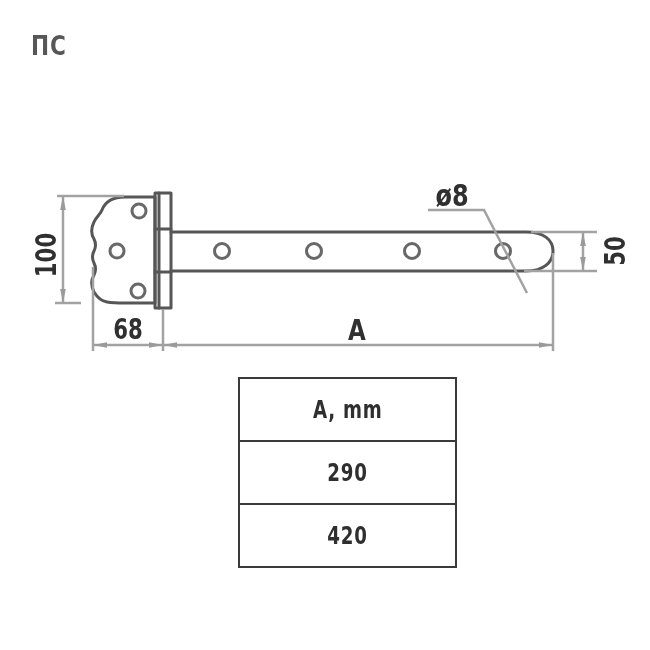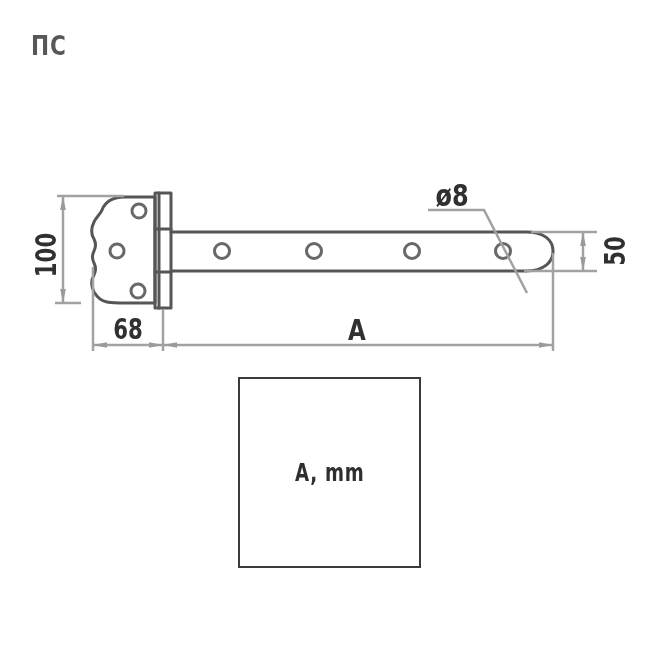--- a/index.html
+++ b/index.html
@@ -8,21 +8,21 @@
     background:#ffffff;overflow:hidden;
     font-family:"DejaVu Sans",sans-serif;
   }
   .canvas{position:absolute;left:0;top:0;width:650px;height:650px;}
   svg text{
     font-family:"DejaVu Sans",sans-serif;
     font-weight:700;
     fill:#303030;
   }
   .spec-table{
-    position:absolute;left:238px;top:377px;width:183px;height:191px;
+    position:absolute;left:238px;top:377px;width:219px;height:191px;
     border-collapse:collapse;table-layout:fixed;
   }
   .spec-table td{
     border:2px solid #3a3a3a;
     text-align:center;vertical-align:middle;
     font:700 24px "DejaVu Sans",sans-serif;
     color:#2f2f2f;padding:0;
   }
   .cond{display:inline-block;transform:scaleX(0.76);letter-spacing:1px;white-space:nowrap;}
   .pc-label{
@@ -110,14 +110,20 @@
   <text text-anchor="middle" transform="translate(357,340) scale(0.82,1)" font-size="28">A</text>
   <text text-anchor="middle" transform="translate(625,251) rotate(-90) scale(0.76,1)" font-size="28">50</text>
   <text text-anchor="middle" transform="translate(452,206) scale(0.8,1)" font-size="30">ø8</text>
 </svg>
 
 <table class="spec-table">
   <tbody>
     <tr>
       <td><span class="cond">A, mm</span></td>
     </tr>
+    <tr>
+      <td><span class="cond">290</span></td>
+    </tr>
+    <tr>
+      <td><span class="cond">420</span></td>
+    </tr>
   </tbody>
 </table>
 
 </body></html>

